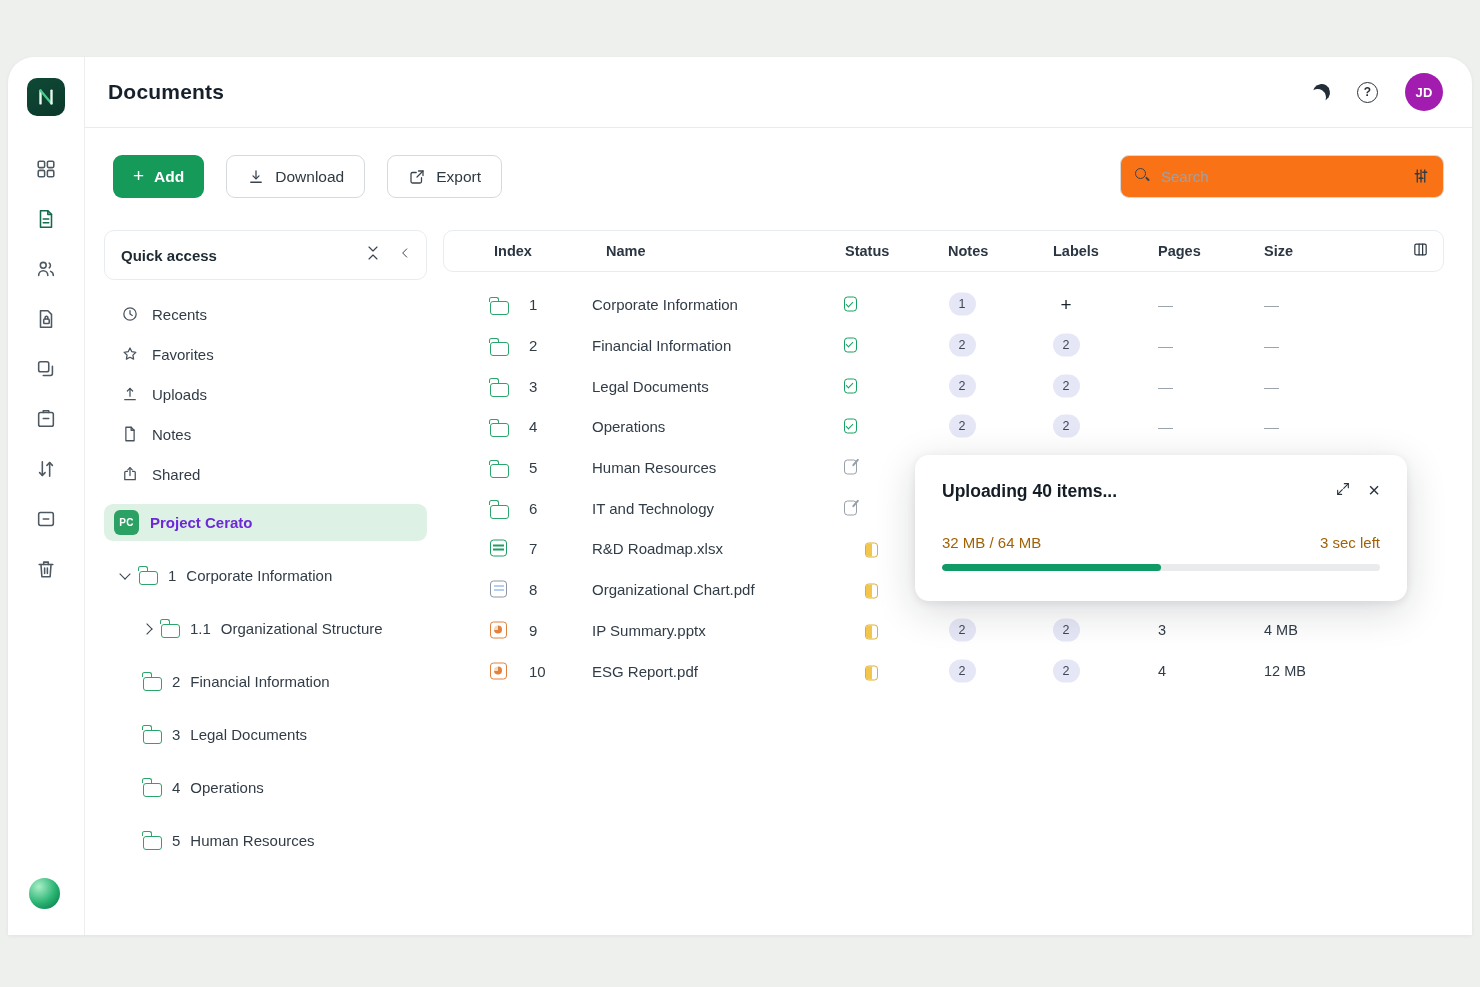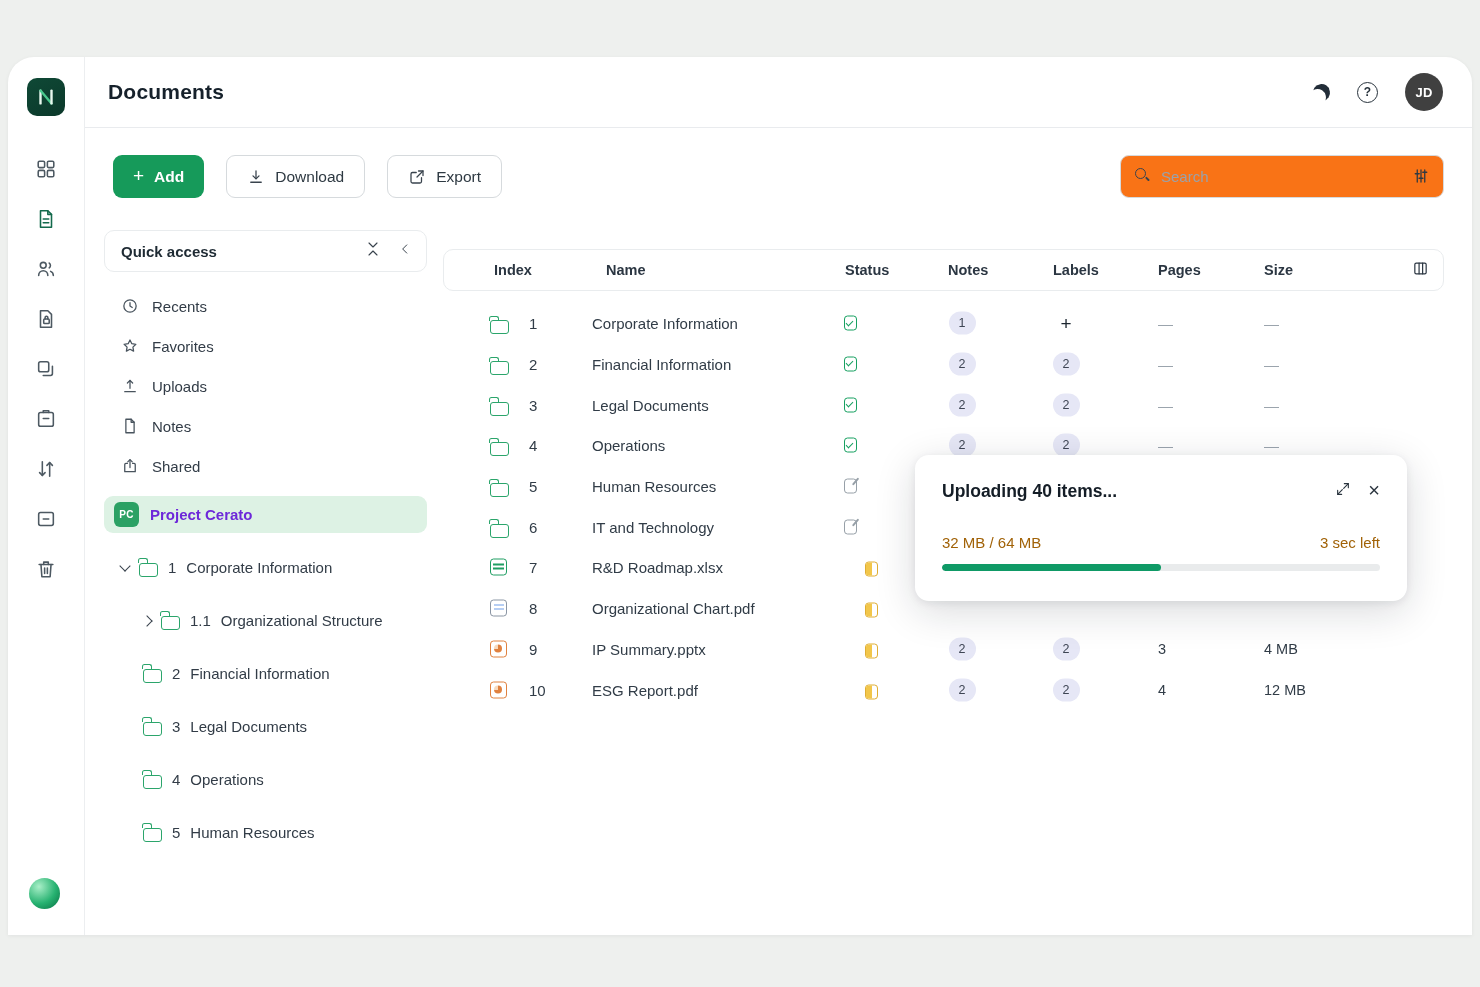--- a/index.html
+++ b/index.html
@@ -23,42 +23,42 @@
 
   
   .main { position:absolute; left:77px; top:0; right:0; height:100%; }
   .hdr { position:absolute; top:0; left:0; right:0; height:71px; border-bottom:1px solid #e9ebee;
          display:flex; align-items:center; padding:0 29px 0 23px; }
   .title { font-size:21px; font-weight:700; color:#16212b; letter-spacing:.2px; }
   .hdr-right { margin-left:auto; display:flex; align-items:center; gap:27px; }
   .moon { width:17px; height:17px; border-radius:50%; box-shadow:inset -5px 4px 0 0 #222d38; transform:rotate(-12deg); cursor:pointer; }
   .help { width:21px; height:21px; border:1.8px solid #27323c; border-radius:50%; font-size:12px; font-weight:700;
           color:#27323c; display:flex; align-items:center; justify-content:center; cursor:pointer; }
-  .avatar { width:38px; height:38px; border-radius:50%; background:#404040; color:#fff; font-size:13px; font-weight:700;
+  .avatar { width:38px; height:38px; border-radius:50%; background:#a21caf; color:#fff; font-size:13px; font-weight:700;
             display:flex; align-items:center; justify-content:center; letter-spacing:.3px; cursor:pointer; }
 
   
   .toolbar { position:absolute; top:98px; left:28px; right:28px; height:43px; display:flex; align-items:center; gap:22px; }
   .btn { height:43px; display:inline-flex; align-items:center; gap:10px; padding:0 20px; border-radius:9px;
          font-size:15.5px; cursor:pointer; font-family:inherit; }
   .btn-primary { background:#169a5a; color:#fff; font-weight:700; border:none; }
   .btn-primary .plus { font-size:19px; font-weight:400; line-height:1; margin-top:-2px; }
   .btn-ghost { background:#fff; border:1px solid #d6dadd; color:#2e3942; font-weight:500; }
   .btn-ghost svg { color:#39434d; }
   .search { margin-left:auto; position:relative; width:324px; height:43px; }
   .search input { width:100%; height:100%; border:1px solid #d6dadd; border-radius:9px; padding:0 44px 0 40px;
                   font-size:15px; color:#333; outline:none; font-family:inherit; background:#f97316; }
   .search input::placeholder { color:#9aa2ab; }
   .mag { position:absolute; left:15px; top:13px; width:11px; height:11px; border:1.8px solid #39434d; border-radius:50%; }
   .mag::after { content:""; position:absolute; left:9px; top:9px; width:5px; height:1.8px; background:#39434d; transform:rotate(45deg); border-radius:1px; }
   .tune { position:absolute; right:14px; top:12px; color:#2e3942; cursor:pointer; }
 
   
   .qa { position:absolute; top:173px; left:19px; width:323px; }
-  .qa-hdr { height:42px; border:1px solid #e9ecee; border-radius:10px; display:flex; align-items:center; padding:0 14px 0 16px; }
+  .qa-hdr { height:50px; border:1px solid #e9ecee; border-radius:10px; display:flex; align-items:center; padding:0 14px 0 16px; }
   .qa-title { font-size:15px; font-weight:700; color:#1e2a33; }
   .qa-hdr-icons { margin-left:auto; display:flex; gap:17px; color:#38424c; align-items:center; }
   .qa-hdr-icons > * { cursor:pointer; }
   .qa-list { margin-top:14px; }
   .qa-item { height:40px; display:flex; align-items:center; gap:13px; padding-left:17px; font-size:15px; color:#323c47; cursor:pointer; }
   .qa-item svg { color:#49545e; flex:none; }
   .proj { margin-top:10px; height:37px; background:#ddf2e4; border-radius:9px; display:flex; align-items:center; gap:11px; padding-left:10px; cursor:pointer; }
   .badge { width:25px; height:25px; border-radius:6px; background:#2ba164; color:#fff; font-size:10px; font-weight:700;
            display:flex; align-items:center; justify-content:center; letter-spacing:.4px; flex:none; }
   .proj-label { font-size:15px; font-weight:700; color:#6d28d9; }
@@ -68,21 +68,21 @@
   .ind-c2 { padding-left:39px; } .ind-p2 { padding-left:61px; }
   .chev { width:8px; height:8px; border-right:1.8px solid #38424c; border-bottom:1.8px solid #38424c; flex:none; }
   .chev.down { transform:rotate(45deg); margin-top:-4px; }
   .chev.right { transform:rotate(-45deg); }
   .folder { width:19px; height:14px; border:1.7px solid #2ba56b; border-radius:3px; position:relative; flex:none; margin-top:4px; }
   .folder::before { content:""; position:absolute; left:-1.7px; top:-5.5px; width:8px; height:4px;
                     border:1.7px solid #2ba56b; border-bottom:none; border-radius:2.5px 2.5px 0 0; }
 
   
   .tbl { position:absolute; top:173px; left:358px; right:28px; }
-  .tbl-hdr { height:42px; border:1px solid #e9ecee; border-radius:10px; position:relative; font-size:14.5px; font-weight:700; color:#2b3642;margin-top:19px; }
+  .tbl-hdr { height:42px; border:1px solid #e9ecee; border-radius:10px; position:relative; font-size:14.5px; font-weight:700; color:#2b3642; }
   .h { position:absolute; top:50%; transform:translateY(-50%); }
   .h-index{left:50px} .h-name{left:162px} .h-status{left:401px} .h-notes{left:504px}
   .h-labels{left:609px} .h-pages{left:714px} .h-size{left:820px}
   .colpick { position:absolute; right:14px; top:50%; transform:translateY(-50%); color:#2b3642; cursor:pointer; }
   .rows { margin-top:12px; }
   .row { height:40.7px; position:relative; font-size:15px; color:#313c47; cursor:pointer; }
   .cell { position:absolute; top:50%; transform:translateY(-50%); }
   .c-ficon{left:47px} .c-idx{left:86px} .c-name{left:149px} .c-status{left:401px}
   .c-notes{left:502px; width:34px; text-align:center;} .c-labels{left:606px; width:34px; text-align:center;}
   .c-pages{left:715px} .c-size{left:821px}

